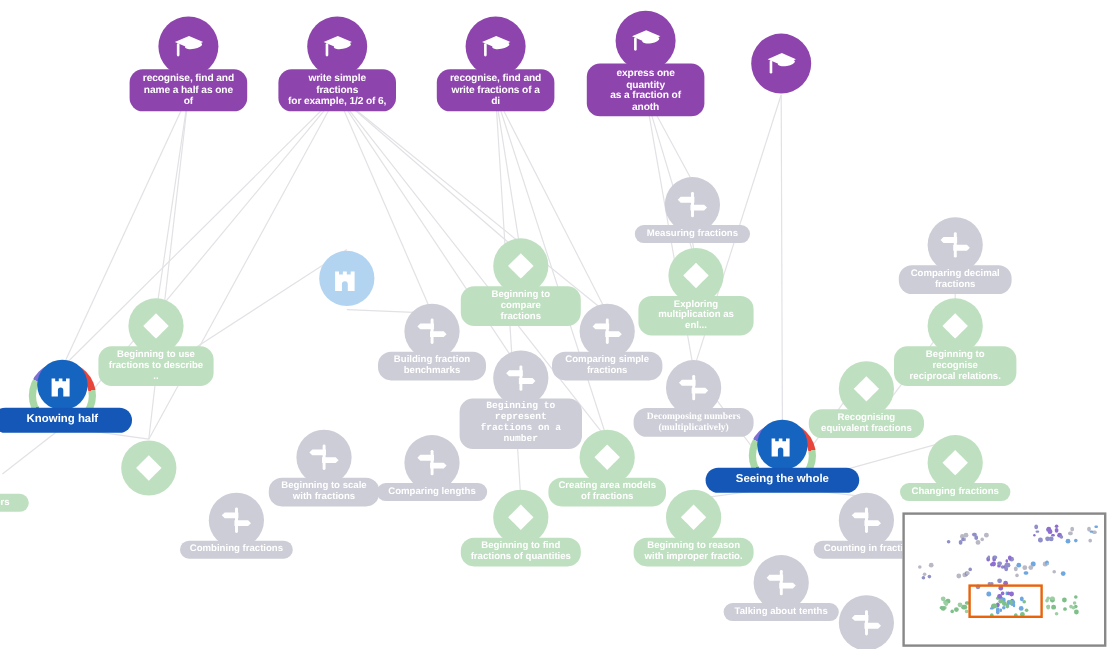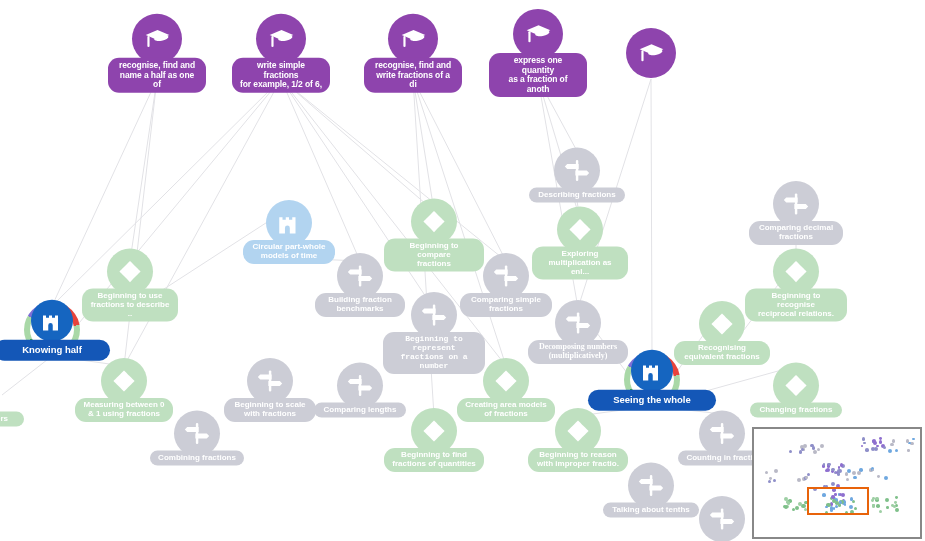--- a/index.html
+++ b/index.html
@@ -146,30 +146,28 @@
         </div>
       </div>
       <div class="node t-grey" style="left: 577px; top: 175px;">
         <div class="node-circle">
           <svg class="icon" viewBox="0 0 32 32">
             <rect x="14.6" y="3" width="3" height="26" rx="1.4" fill="#ffffff"></rect>
             <path fill="#ffffff" d="M4 8 h14 v6 H4 l-3 -3 Z"></path>
             <path fill="#ffffff" d="M28 16 H14 v6 h14 l3 -3 Z"></path>
           </svg>
         </div>
-        <div class="node-label clip-label" style="width:80px">Describing fractions</div>
+        <div class="node-label clip-label" style="width:80px">Measuring fractions</div>
       </div>
       <div class="node t-lblue" style="left: 289px; top: 232px;">
         <div class="node-circle">
           <svg class="icon" viewBox="0 0 32 32">
             <path fill="#ffffff" d="M4 9 h4 v3 h4 V9 h4 v3 h4 V9 h4 v20 h-7 v-7 a3 3 0 0 0 -6 0 v7 H4 Z"></path>
           </svg>
         </div>
-        <div class="node-label clip-label" style="width:76px">Circular part-whole
-models of time</div>
       </div>
       <div class="node t-grey" style="left: 796px; top: 213px;">
         <div class="node-circle">
           <svg class="icon" viewBox="0 0 32 32">
             <rect x="14.6" y="3" width="3" height="26" rx="1.4" fill="#ffffff"></rect>
             <path fill="#ffffff" d="M4 8 h14 v6 H4 l-3 -3 Z"></path>
             <path fill="#ffffff" d="M28 16 H14 v6 h14 l3 -3 Z"></path>
           </svg>
         </div>
         <div class="node-label clip-label" style="width:78px">Comparing decimal
@@ -275,22 +273,20 @@
 fractions on a number</div>
       </div>
       <div class="node t-green" style="left: 124px; top: 390px;">
         <div class="node-circle">
           <svg class="icon" viewBox="0 0 32 32">
             <path fill="#ffffff" d="M16 3 C22 9 29 16 29 16 C29 16 22 23 16 29 C10 23 3 16 3 16 C3 16 10 9 16 3 Z"></path>
             <circle cx="16" cy="16" r="4.6" fill="#ffffff" opacity="0.0"></circle>
             <circle cx="16" cy="16" r="4.4" fill="none" stroke="#bfe0c0" stroke-width="0"></circle>
           </svg>
         </div>
-        <div class="node-label clip-label" style="width:82px">Measuring between 0
-&amp; 1 using fractions</div>
       </div>
       <div class="node t-grey" style="left: 270px; top: 390px;">
         <div class="node-circle">
           <svg class="icon" viewBox="0 0 32 32">
             <rect x="14.6" y="3" width="3" height="26" rx="1.4" fill="#ffffff"></rect>
             <path fill="#ffffff" d="M4 8 h14 v6 H4 l-3 -3 Z"></path>
             <path fill="#ffffff" d="M28 16 H14 v6 h14 l3 -3 Z"></path>
           </svg>
         </div>
         <div class="node-label clip-label" style="width:76px">Beginning to scale

